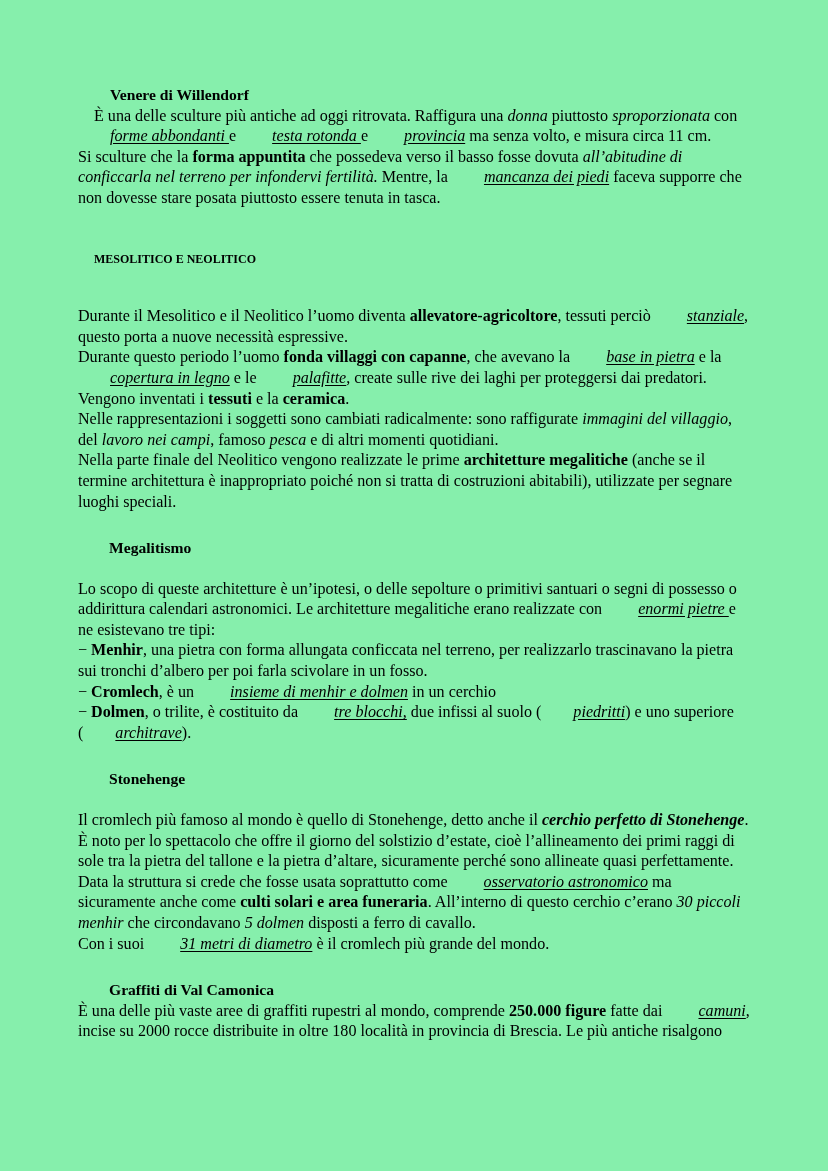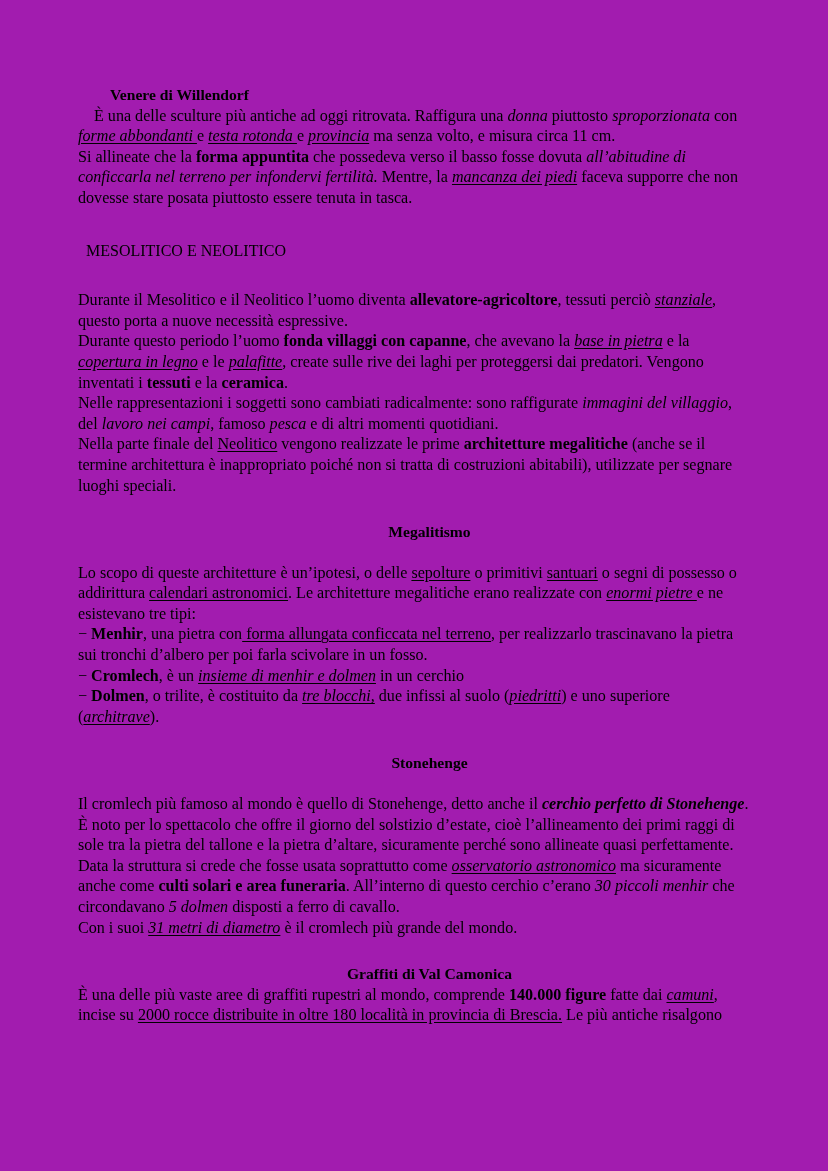--- a/index.html
+++ b/index.html
@@ -12,78 +12,78 @@
     height: 1171px;
     font-family: "Liberation Serif", "DejaVu Serif", serif;
     color: #000000;
     overflow: hidden;
   }
   #page {
     width: 828px;
     height: 1171px;
     box-sizing: border-box;
     padding: 85px 78px 0 78px;
-    background: #a21caf;
+    background: #86efac;
   }
   .doc {
     width: 672px;
     font-size: 16.1px;
     line-height: 20.6px;
     text-align: left;
   }
 
   
   .h-section {
-    font-weight: normal;
-    font-size: 16px;
+    font-weight: bold;
+    font-size: 12px;
     line-height: 20.6px;
-    margin: 8px;
+    margin: 16px;
     padding: 0;
   }
   .h-sub {
     font-weight: bold;
     font-size: 15.6px;
     line-height: 20.6px;
     margin: 0;
     padding: 0;
   }
   .indent-sm { padding-left: 32px; }
-  .indent-xs { padding-left: 31px; text-align: center; }
+  .indent-xs { padding-left: 31px; }
 
   
   p {
     margin: 0;
     padding: 0;
     line-height: 20.6px;
   }
   .first-indent { text-indent: 16px; }
   .gap-20 { height: 20px; }
   .gap-21 { height: 21px; }
   .gap-24 { height: 24px; }
   .gap-26 { height: 26px; }
 
   
   b, .b { font-weight: bold; }
   i, .i { font-style: italic; }
-  .u { text-decoration: underline; text-underline-offset: 1.5px; }
+  .u { text-underline-offset: 1.5px; }
   .bi { font-weight: bold; font-style: italic; font-family: Liberation Serif, serif; }
-  .iu { font-style: italic; text-decoration: underline; text-underline-offset: 1.5px; }
+  .iu { font-style: italic; text-decoration: underline; text-underline-offset: 1.5px; margin-left: 32px; }
 </style>
 </head>
 <body>
 
 <div id="page">
   <div class="doc">
 
     <div class="h-sub indent-sm">Venere di Willendorf</div>
     <p class="first-indent">
       <span>È una delle sculture più antiche ad oggi ritrovata. Raffigura una </span><i>donna</i><span> piuttosto </span><i>sproporzionata</i><span> con </span><span class="iu">forme abbondanti </span><span>e </span><span class="iu">testa rotonda </span><span>e </span><span class="iu">provincia</span><span> ma senza volto, e misura circa 11 cm.</span>
     </p>
     <p>
-      <span>Si allineate che la </span><b>forma appuntita</b><span> che possedeva verso il basso fosse dovuta </span><i>all’abitudine di conficcarla nel terreno per infondervi fertilità.</i><span> Mentre, la </span><span class="iu">mancanza dei piedi</span><span> faceva supporre che non dovesse stare posata piuttosto essere tenuta in tasca.</span>
+      <span>Si sculture che la </span><b>forma appuntita</b><span> che possedeva verso il basso fosse dovuta </span><i>all’abitudine di conficcarla nel terreno per infondervi fertilità.</i><span> Mentre, la </span><span class="iu">mancanza dei piedi</span><span> faceva supporre che non dovesse stare posata piuttosto essere tenuta in tasca.</span>
     </p>
 
     <div class="gap-24"></div>
 
     <div class="h-section">MESOLITICO E NEOLITICO</div>
 
     <div class="gap-21"></div>
 
     <p>
       <span>Durante il Mesolitico e il Neolitico l’uomo diventa </span><b>allevatore-agricoltore</b><span>, tessuti perciò </span><span class="iu">stanziale</span><span>, questo porta a nuove necessità espressive.</span>
@@ -130,17 +130,17 @@
       <span>Data la struttura si crede che fosse usata soprattutto come </span><span class="iu">osservatorio astronomico</span><span> ma sicuramente anche come </span><b>culti solari e area funeraria</b><span>. All’interno di questo cerchio c’erano </span><i>30 piccoli menhir</i><span> che circondavano </span><i>5 dolmen</i><span> disposti a ferro di cavallo.</span>
     </p>
     <p>
       <span>Con i suoi </span><span class="iu">31 metri di diametro</span><span> è il cromlech più grande del mondo.</span>
     </p>
 
     <div class="gap-26"></div>
 
     <div class="h-sub indent-xs">Graffiti di Val Camonica</div>
     <p>
-      <span>È una delle più vaste aree di graffiti rupestri al mondo, comprende </span><b>140.000 figure</b><span> fatte dai </span><span class="iu">camuni</span><span>, incise su </span><span class="u">2000 rocce distribuite in oltre 180 località in provincia di Brescia.</span><span> Le più antiche risalgono</span>
+      <span>È una delle più vaste aree di graffiti rupestri al mondo, comprende </span><b>250.000 figure</b><span> fatte dai </span><span class="iu">camuni</span><span>, incise su </span><span class="u">2000 rocce distribuite in oltre 180 località in provincia di Brescia.</span><span> Le più antiche risalgono</span>
     </p>
 
   </div>
 </div>
 
 </body></html>

